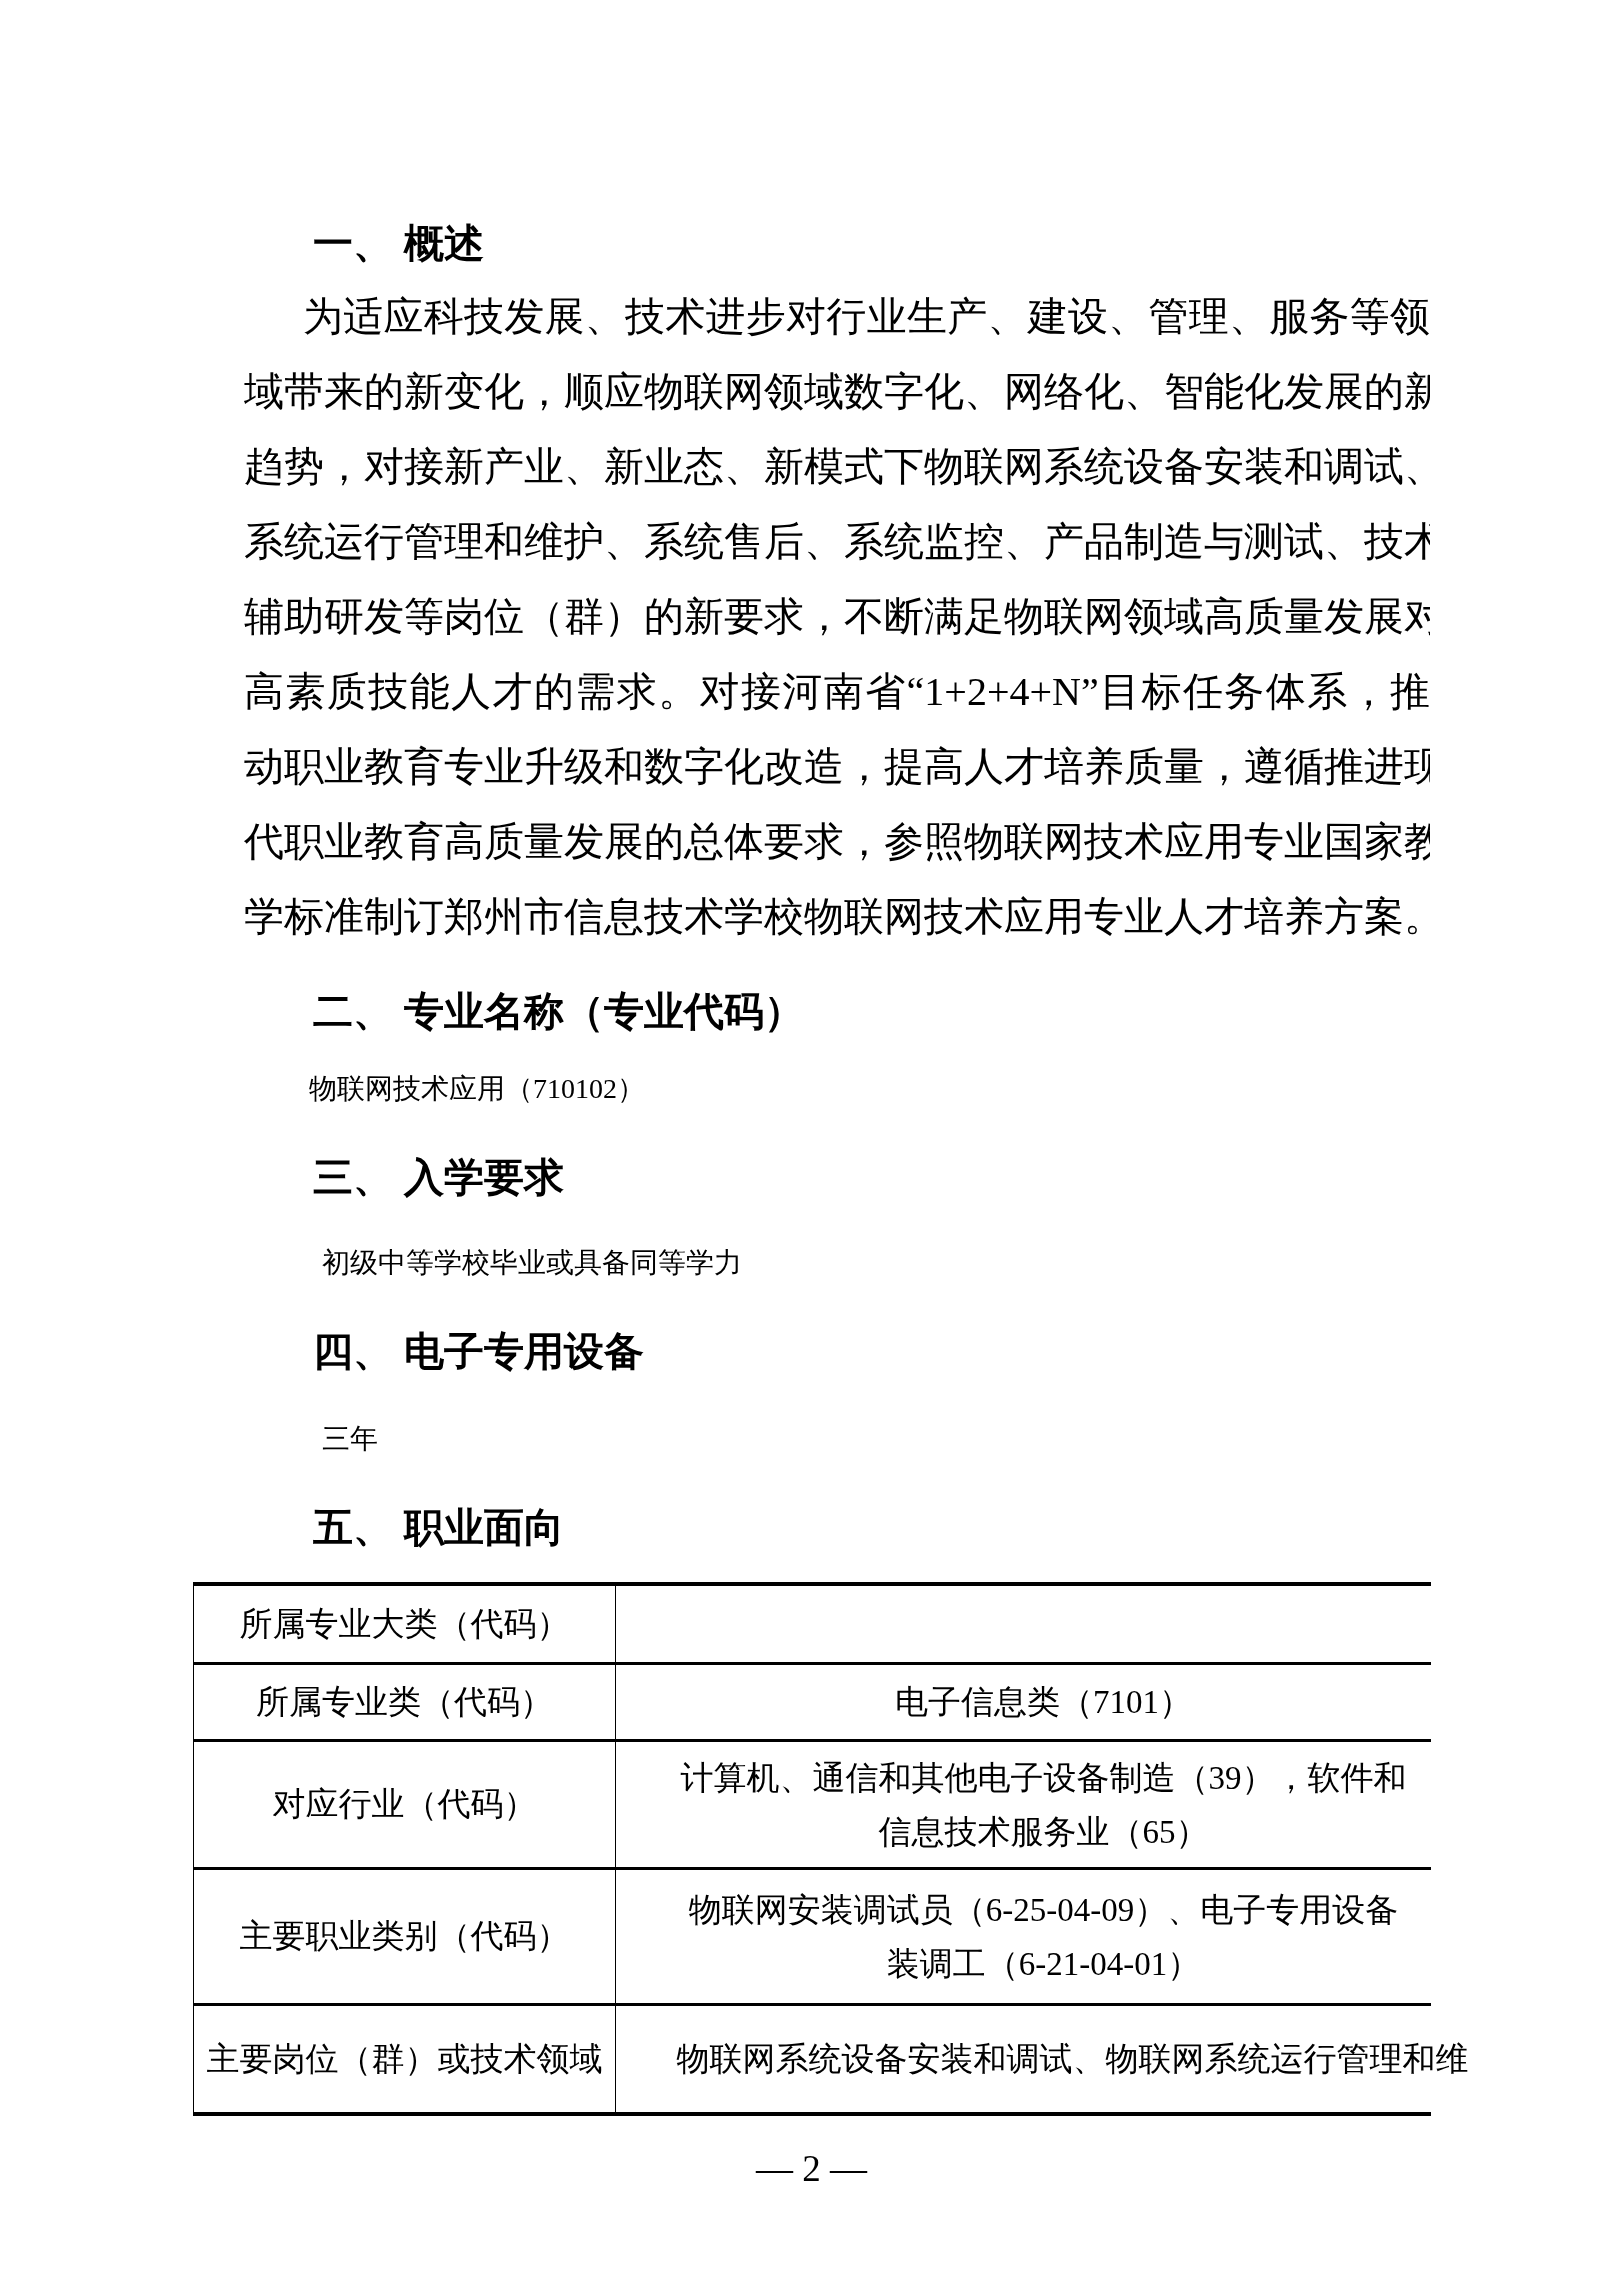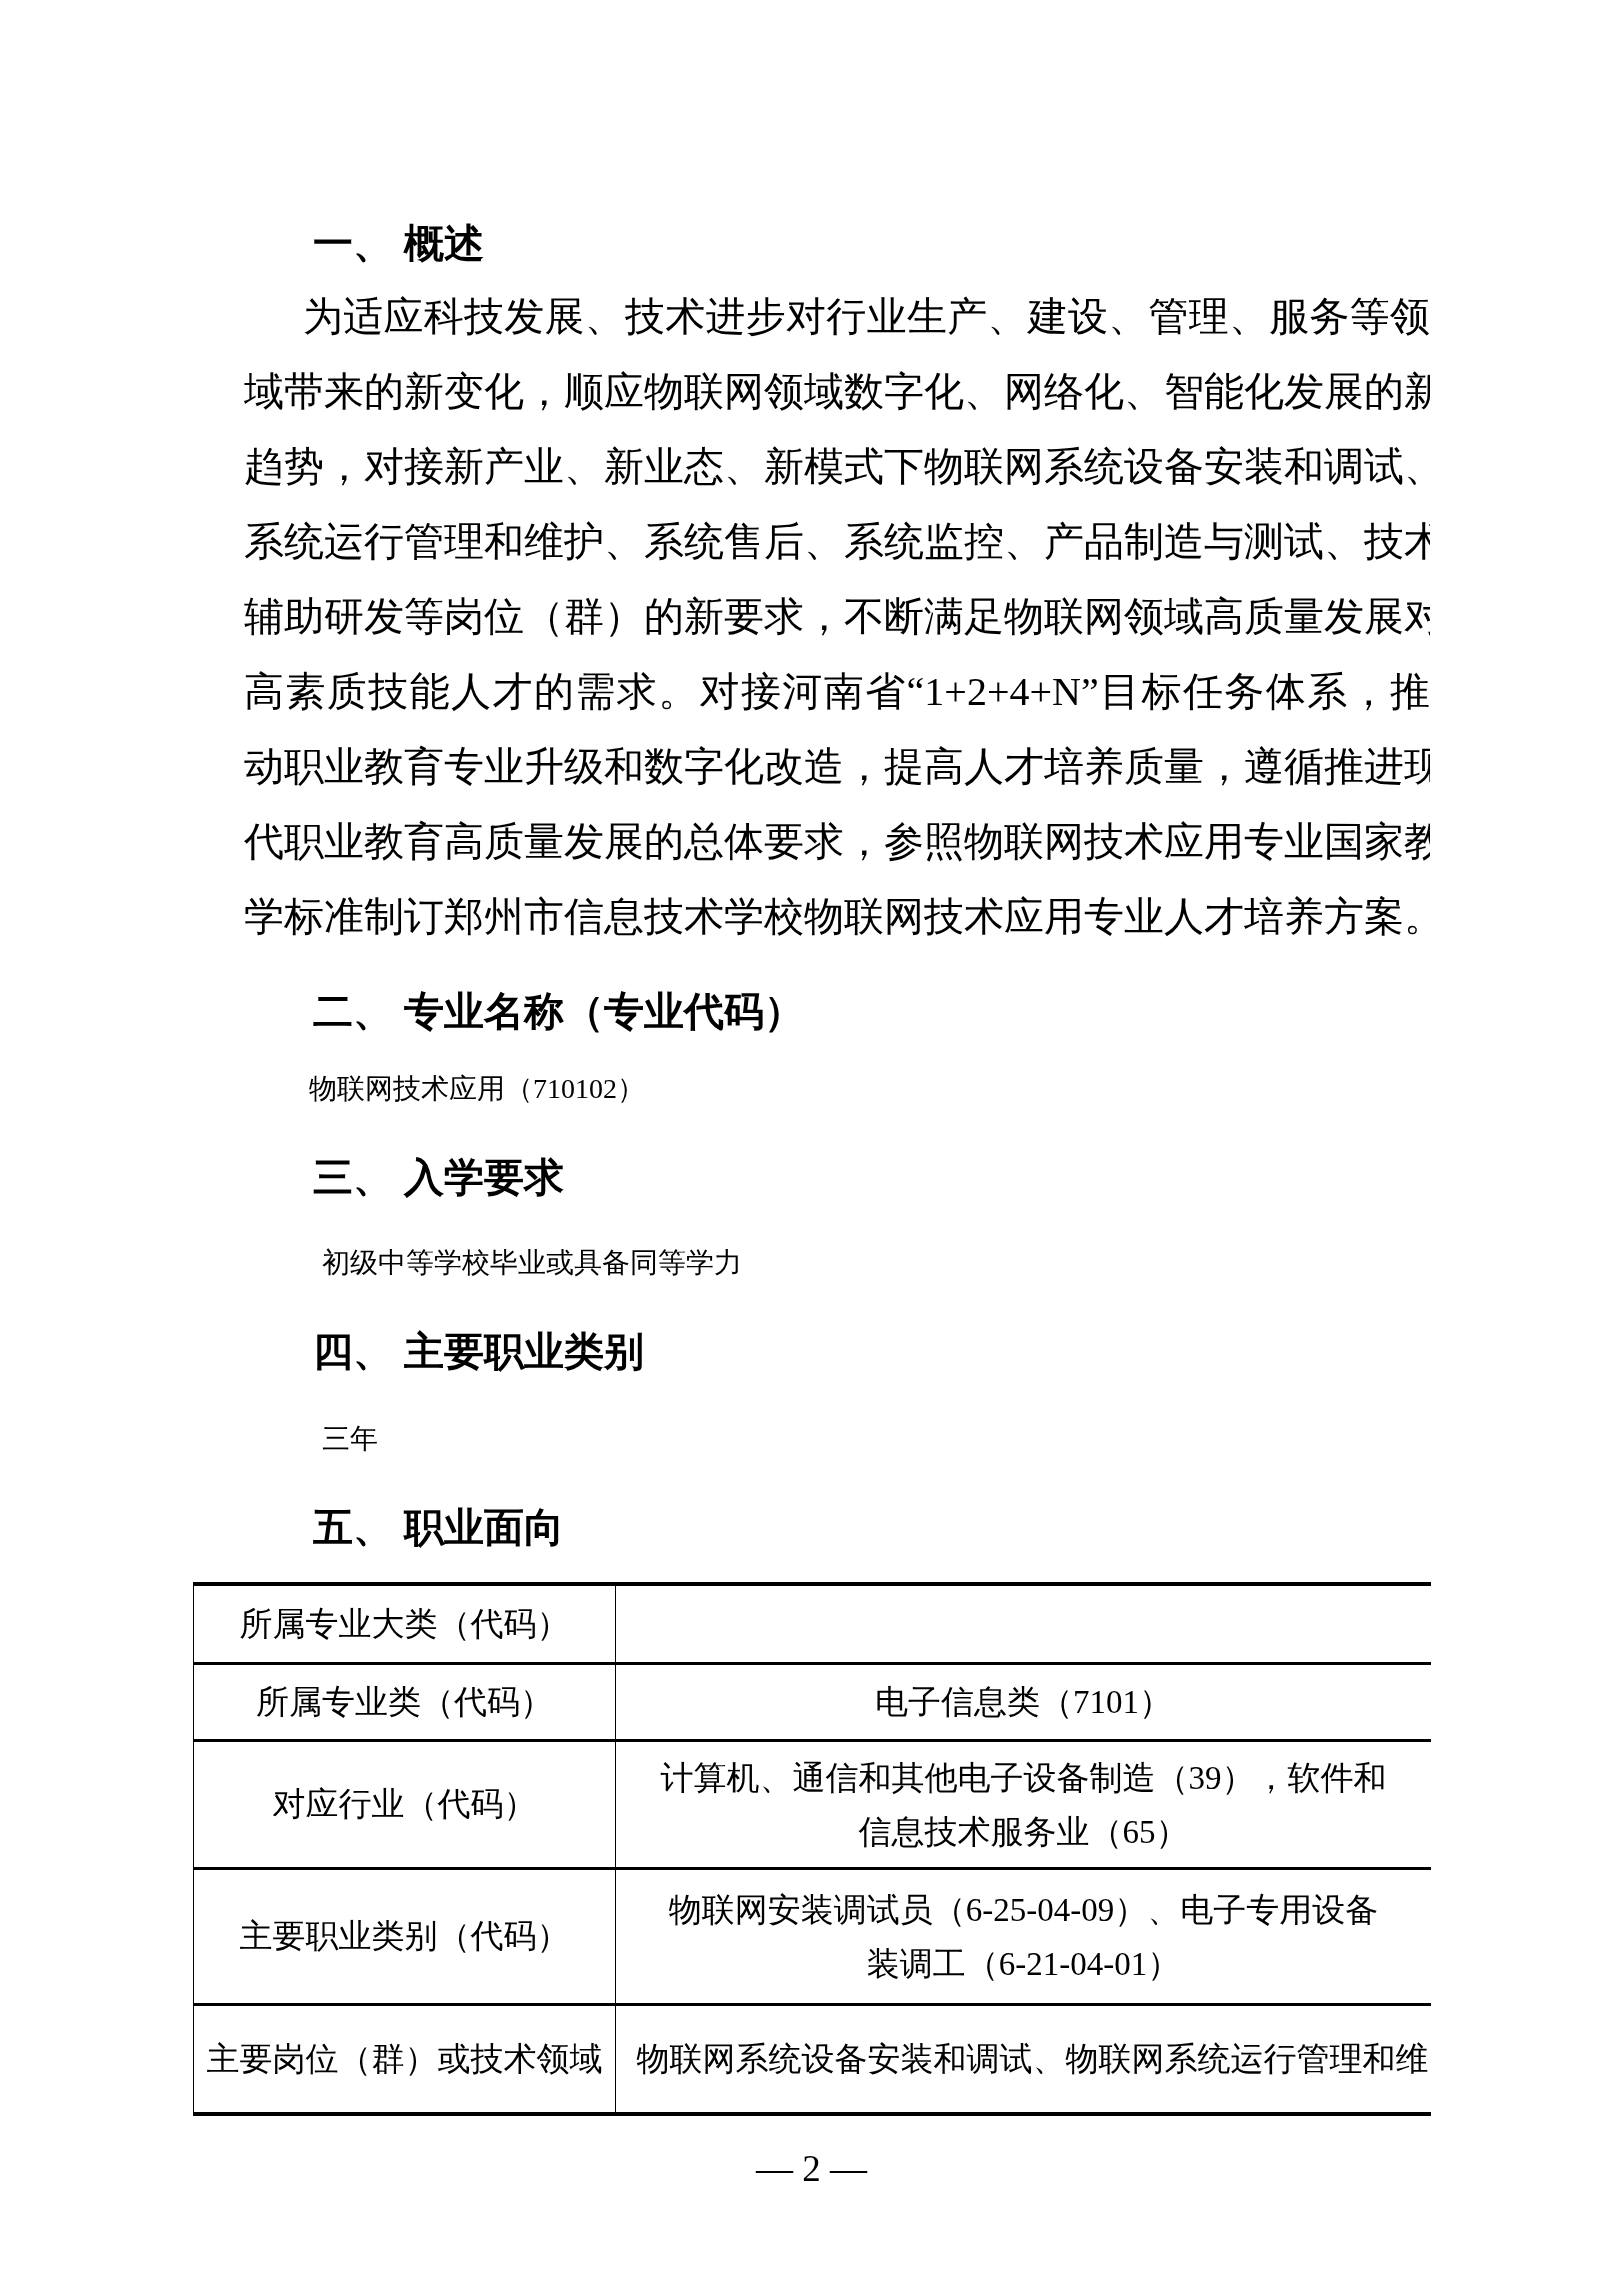--- a/index.html
+++ b/index.html
@@ -27,21 +27,21 @@
     position:absolute;left:309px;font-size:28px;line-height:56px;white-space:pre;
   }
   .subline.indented{left:322px;}
   .ctable{
     position:absolute;left:193px;top:1570px;width:1237px;
     border-top:4.6px solid #000;border-bottom:4.6px solid #000;border-left:1.5px solid #000;
     font-size:33px;
     margin-top:12px;
   }
   .trow{display:flex;align-items:stretch;}
-  .trow + .trow{border-top:3.1px solid #000;}
+  .trow + .trow{border-top:3.1px solid #000;gap:40px;}
   .tlabel{
     width:421px;flex:0 0 421px;border-right:1.5px solid #000;
     display:flex;align-items:center;justify-content:center;
     text-align:center;white-space:nowrap;
   }
   .tvalue{
     flex:1 1 auto;display:flex;flex-direction:column;justify-content:center;
     text-align:center;padding:0 20.4px;line-height:54px;
   }
   .vline{white-space:nowrap;overflow:hidden;}
@@ -71,21 +71,21 @@
   </div>
 
   <h2 class="heading" style="top:979px">二、 专业名称（专业代码）</h2>
 
   <div class="subline" style="top:1061px">物联网技术应用（710102）</div>
 
   <h2 class="heading" style="top:1145px">三、 入学要求</h2>
 
   <div class="subline indented" style="top:1235px">初级中等学校毕业或具备同等学力</div>
 
-  <h2 class="heading" style="top:1319px">四、 主要职业类别</h2>
+  <h2 class="heading" style="top:1319px">四、 电子专用设备</h2>
 
   <div class="subline indented" style="top:1411px">三年</div>
 
   <h2 class="heading" style="top:1495px">五、 职业面向</h2>
 
   <div class="ctable">
 
     <div class="trow" style="height:76px">
       <div class="tlabel">所属专业大类（代码）</div>
     </div>

